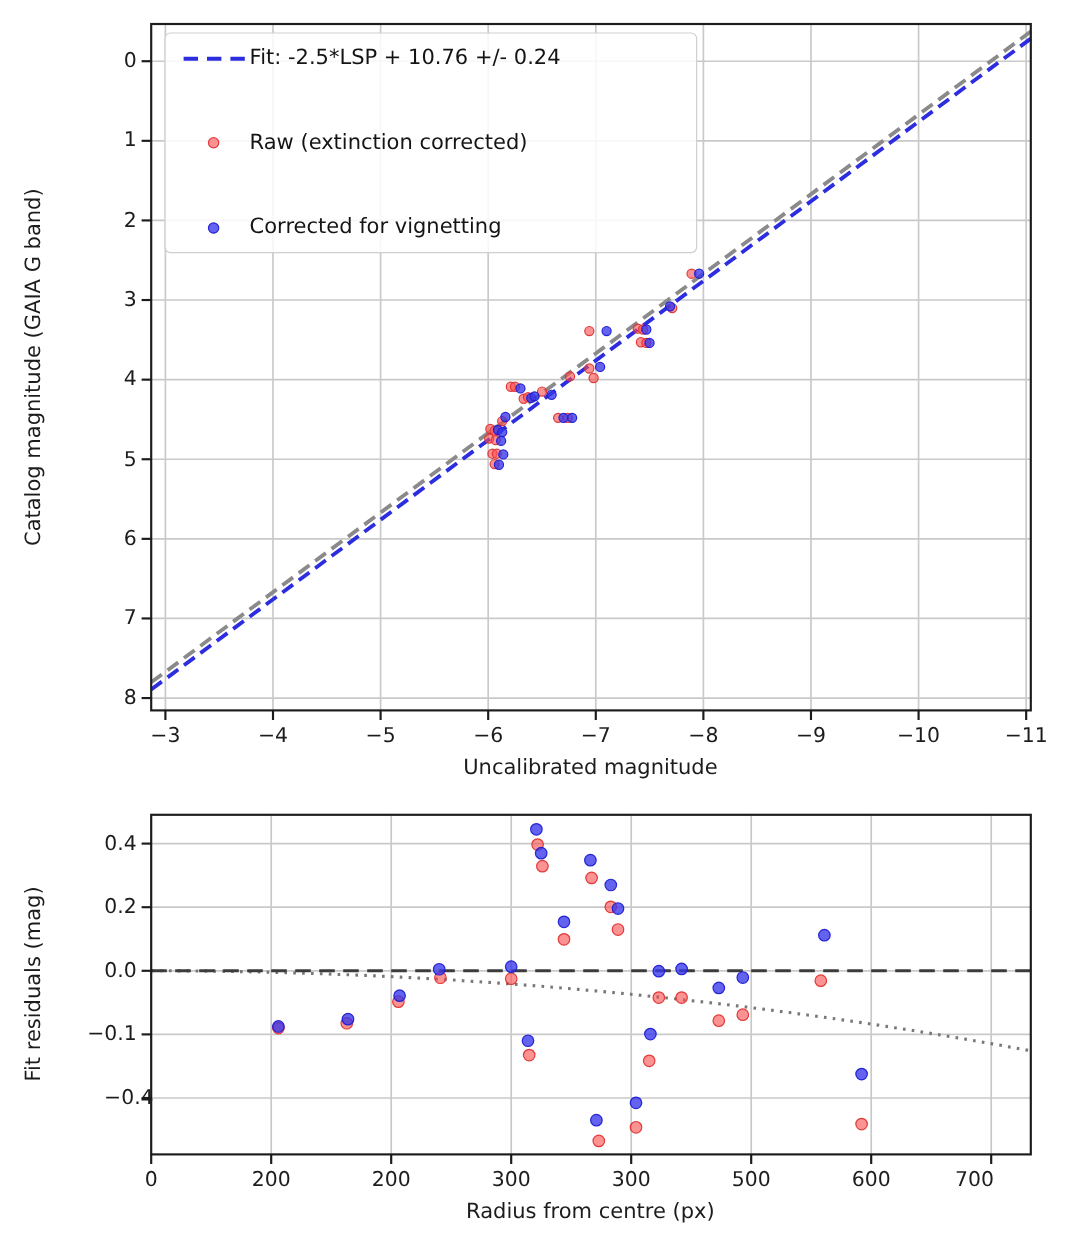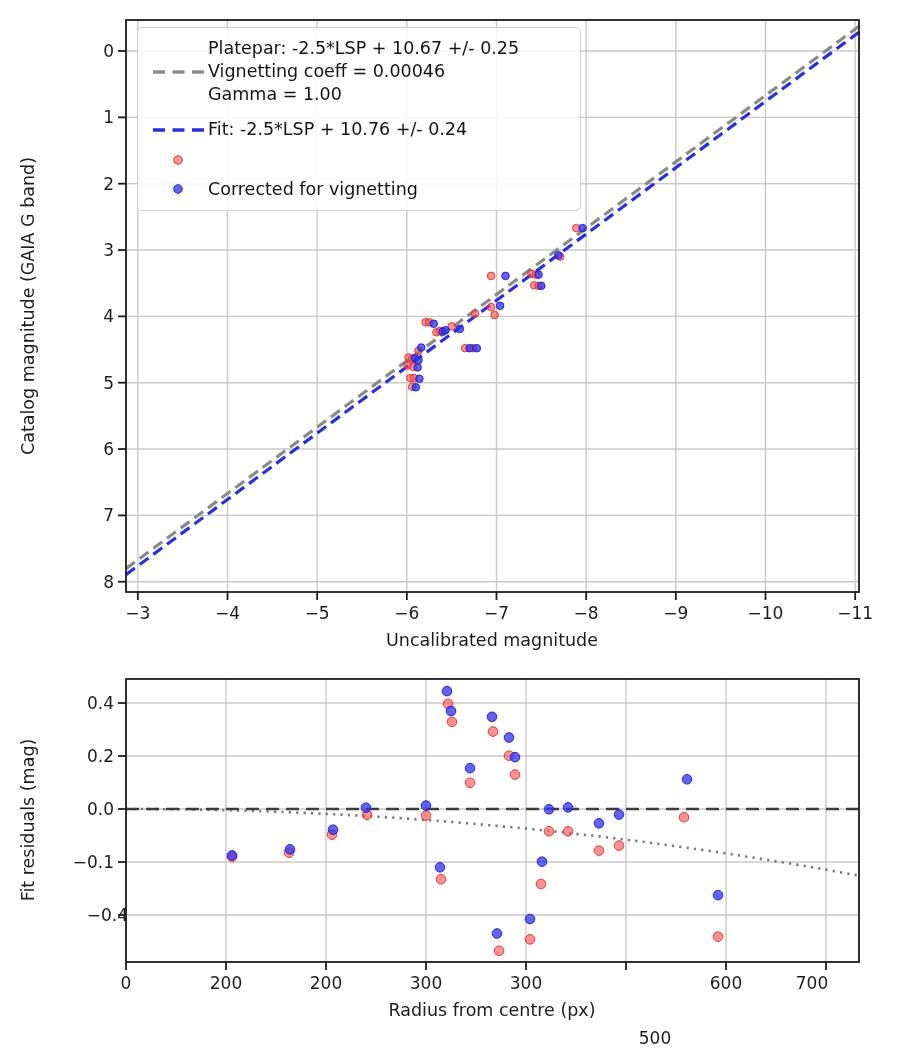--- a/index.html
+++ b/index.html
@@ -199,62 +199,51 @@
       <div class="ticklabel ylab" style="left: 114px; top: 316.365px;">4</div>
       <div class="ticklabel ylab" style="left: 114px; top: 382.703px;">5</div>
       <div class="ticklabel ylab" style="left: 114px; top: 449.041px;">6</div>
       <div class="ticklabel ylab" style="left: 114px; top: 515.38px;">7</div>
       <div class="ticklabel ylab" style="left: 114px; top: 581.718px;">8</div>
       <div class="ticklabel xlab" style="left: 126px; top: 973px;">0</div>
       <div class="ticklabel xlab" style="left: 226px; top: 973px;">200</div>
       <div class="ticklabel xlab" style="left: 326px; top: 973px;">200</div>
       <div class="ticklabel xlab" style="left: 426px; top: 973px;">300</div>
       <div class="ticklabel xlab" style="left: 526px; top: 973px;">300</div>
-      <div class="ticklabel xlab" style="left: 626px; top: 1028px; margin-left: 29px;">500</div>
+      <div class="ticklabel xlab" style="left: 626px; top: 973px;">500</div>
       <div class="ticklabel xlab" style="left: 726px; top: 973px;">600</div>
       <div class="ticklabel xlab" style="left: 812px; top: 973px;">700</div>
       <div class="ticklabel ylab" style="left: 114px; top: 703.007px;">0.4</div>
       <div class="ticklabel ylab" style="left: 114px; top: 756.004px;">0.2</div>
       <div class="ticklabel ylab" style="left: 114px; top: 809px;">0.0</div>
       <div class="ticklabel ylab" style="left: 114px; top: 861.996px;">−0.1</div>
       <div class="ticklabel ylab" style="left: 114px; top: 914.992px; margin-left: 14px;">−0.4</div>
     </div>
 
   <div class="axlabel-y" style="left:28px;top:306px;">Catalog magnitude (GAIA G band)</div>
   <div class="axlabel" style="left:492px;top:630px;">Uncalibrated magnitude</div>
   <div class="axlabel-y" style="left:28px;top:820px;">Fit residuals (mag)</div>
   <div class="axlabel" style="left:492px;top:1000px;">Radius from centre (px)</div>
 
   <div class="legend">
     <div class="legend-item">
       <span class="legend-sample">
         <svg width="54" height="10">
-            <line x1="2" y1="5" x2="53" y2="5" stroke="#8a8a8a" stroke-width="3.4" stroke-dasharray="12 7.5"></line>
-          </svg>
-      </span>
-      <span class="legend-text">
-        <span style="display:block">Platepar: -2.5*LSP + 10.67 +/- 0.25</span>
-        <span style="display:block">Vignetting coeff = 0.00046</span>
-        <span style="display:block">Gamma = 1.00</span>
-      </span>
-    </div>
-    <div class="legend-item">
-      <span class="legend-sample">
-        <svg width="54" height="10">
             <line x1="2" y1="5" x2="53" y2="5" stroke="#2d2de0" stroke-width="3.4" stroke-dasharray="12 7.5"></line>
           </svg>
       </span>
       <span class="legend-text">Fit: -2.5*LSP + 10.76 +/- 0.24</span>
     </div>
     <div class="legend-item">
       <span class="legend-sample">
         <svg width="54" height="12">
             <circle cx="27" cy="6" r="4.3" fill="rgba(250,75,75,0.6)" stroke="rgba(225,50,50,0.95)" stroke-width="1"></circle>
           </svg>
       </span>
+      <span class="legend-text">Raw (extinction corrected)</span>
     </div>
     <div class="legend-item">
       <span class="legend-sample">
         <svg width="54" height="12">
             <circle cx="27" cy="6" r="4.3" fill="rgba(55,55,235,0.78)" stroke="rgba(30,30,210,0.95)" stroke-width="1"></circle>
           </svg>
       </span>
       <span class="legend-text">Corrected for vignetting</span>
     </div>
   </div>

